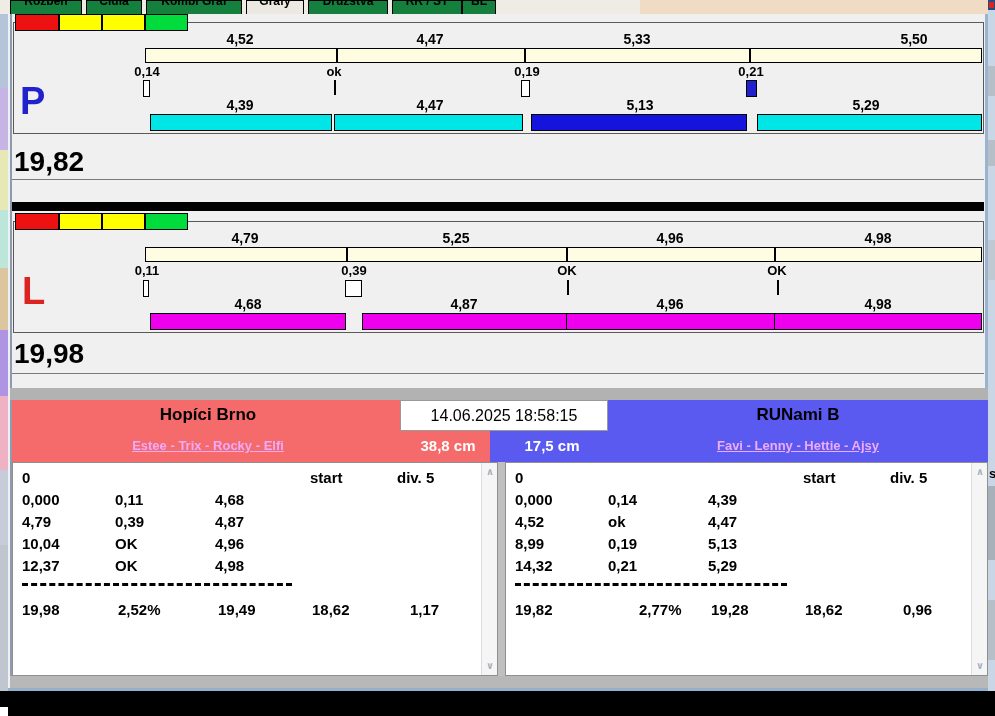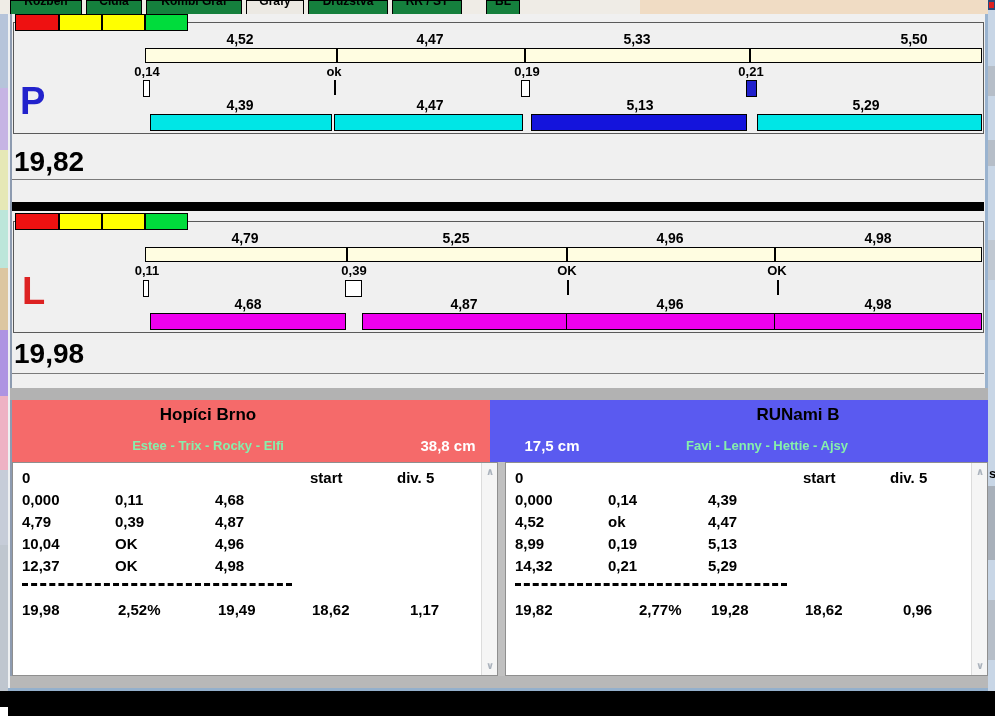--- a/index.html
+++ b/index.html
@@ -27,22 +27,22 @@
   .topbar{position:absolute;height:15px;background:#fffde1;border:1px solid #000;}
   .divline{position:absolute;top:0;bottom:0;width:2px;background:#000;}
   .seg{position:absolute;height:17px;border:1px solid #000;}
   .tick{position:absolute;width:2px;height:15px;background:#000;}
   .mkbox{position:absolute;height:17px;border:1px solid #000;background:#fff;}
   .biglet{position:absolute;font:bold 38px "Liberation Sans",sans-serif;line-height:1;}
   .total{position:absolute;font:bold 28px "Liberation Sans",sans-serif;color:#000;line-height:1;}
   .hline{position:absolute;height:1px;background:#7a7a7a;}
   .teamname{position:absolute;font:bold 17px "Liberation Sans",sans-serif;color:#000;
             transform:translateX(-50%);white-space:nowrap;}
-  .dogs{position:absolute;font:bold 13px "Liberation Sans",sans-serif;color:#86efac;
-        transform:translateX(-50%);white-space:nowrap;}
+  .dogs{position:absolute;font:bold 13px "Liberation Sans",sans-serif;color:#f0abfc;
+        transform:translateX(-50%);white-space:nowrap;text-decoration:underline;}
   .height{position:absolute;font:bold 15px "Liberation Sans",sans-serif;color:#fff;
           transform:translateX(-50%);white-space:nowrap;}
   .datebox{position:absolute;background:#fff;border:1px solid #999;color:#000;
            font:16px "Liberation Sans",sans-serif;text-align:center;line-height:29px;}
   .tbl{position:absolute;background:#fff;border:1px solid #8f8f8f;}
   .tcell{position:absolute;font:bold 15px "Liberation Sans",sans-serif;color:#000;white-space:nowrap;}
   .dash{position:absolute;border-top:3px dashed #000;}
   .sbar{position:absolute;width:16px;background:#f5f5f5;border-left:1px solid #dcdcdc;}
   .chev{position:absolute;width:16px;text-align:center;font:bold 10px "DejaVu Sans",sans-serif;
         color:#aab2bc;}
@@ -80,21 +80,21 @@
       </div>
     <div class="tab active" style="left:246px;width:58px;">
       <span>Grafy</span>
       </div>
     <div class="tab" style="left:308px;width:80px;">
       <span>Druzstva</span>
       </div>
     <div class="tab" style="left:392px;width:70px;">
       <span>RR / ST</span>
       </div>
-    <div class="tab" style="left:486px;width:34px;padding-left:22px;">
+    <div class="tab" style="left:462px;width:34px;padding-left:22px;">
       <span>BL</span>
       </div>
   </div>
 
   <div class="mainwin"></div>
 
   <div class="panelbox" style="left:13px;top:22px;width:971px;height:112px;"></div>
   <div class="cstrip" style="left:15px;top:14px;">
     <div style="width:44px;background:#ee1111;"></div>
     <div style="width:43px;background:#ffff00;"></div>
@@ -181,27 +181,30 @@
   <div class="seg" style="left:566px;top:313px;width:209px;background:#ee00ee;"></div>
   <div class="seg" style="left:774px;top:313px;width:208px;background:#ee00ee;"></div>
 
   <span class="total" style="left:14px;top:340px;">19,98</span>
   <div class="hline" style="left:12px;top:373px;width:972px;"></div>
 
   <div class="grayband" style="left:10px;top:388px;width:978px;height:12px;"></div>
 
   <div class="abs" style="left:12px;top:400px;width:478px;height:62px;background:#f56a6a;"></div>
   <div class="abs" style="left:490px;top:400px;width:498px;height:62px;background:#5a5af0;"></div>
+  <div class="datebox" style="left:400px;top:400px;width:208px;height:31px;">
+    <span>14.06.2025 18:58:15</span>
+  </div>
 
   <span class="teamname" style="left:208px;top:405px;">Hopíci Brno</span>
   <span class="dogs" style="left:208px;top:438px;">Estee - Trix - Rocky - Elfi</span>
   <span class="height" style="left:448px;top:437px;">38,8 cm</span>
 
   <span class="teamname" style="left:798px;top:405px;">RUNami B</span>
-  <span class="dogs" style="left:767px;top:438px;">Favi - Lenny - Hettie - Ajsy</span>
+  <span class="dogs" style="left:798px;top:438px;">Favi - Lenny - Hettie - Ajsy</span>
   <span class="height" style="left:552px;top:437px;">17,5 cm</span>
 
   <div class="abs" style="left:498px;top:462px;width:7px;height:214px;background:#c0c0c0;"></div>
 
   <div class="tbl" style="left:12px;top:462px;width:486px;height:214px;"></div>
   <span class="tcell" style="left:22px;top:469px;">0</span>
   <span class="tcell" style="left:310px;top:469px;">start</span>
   <span class="tcell" style="left:397px;top:469px;">div. 5</span>
 
   <span class="tcell" style="left:22px;top:491px;">0,000</span>

